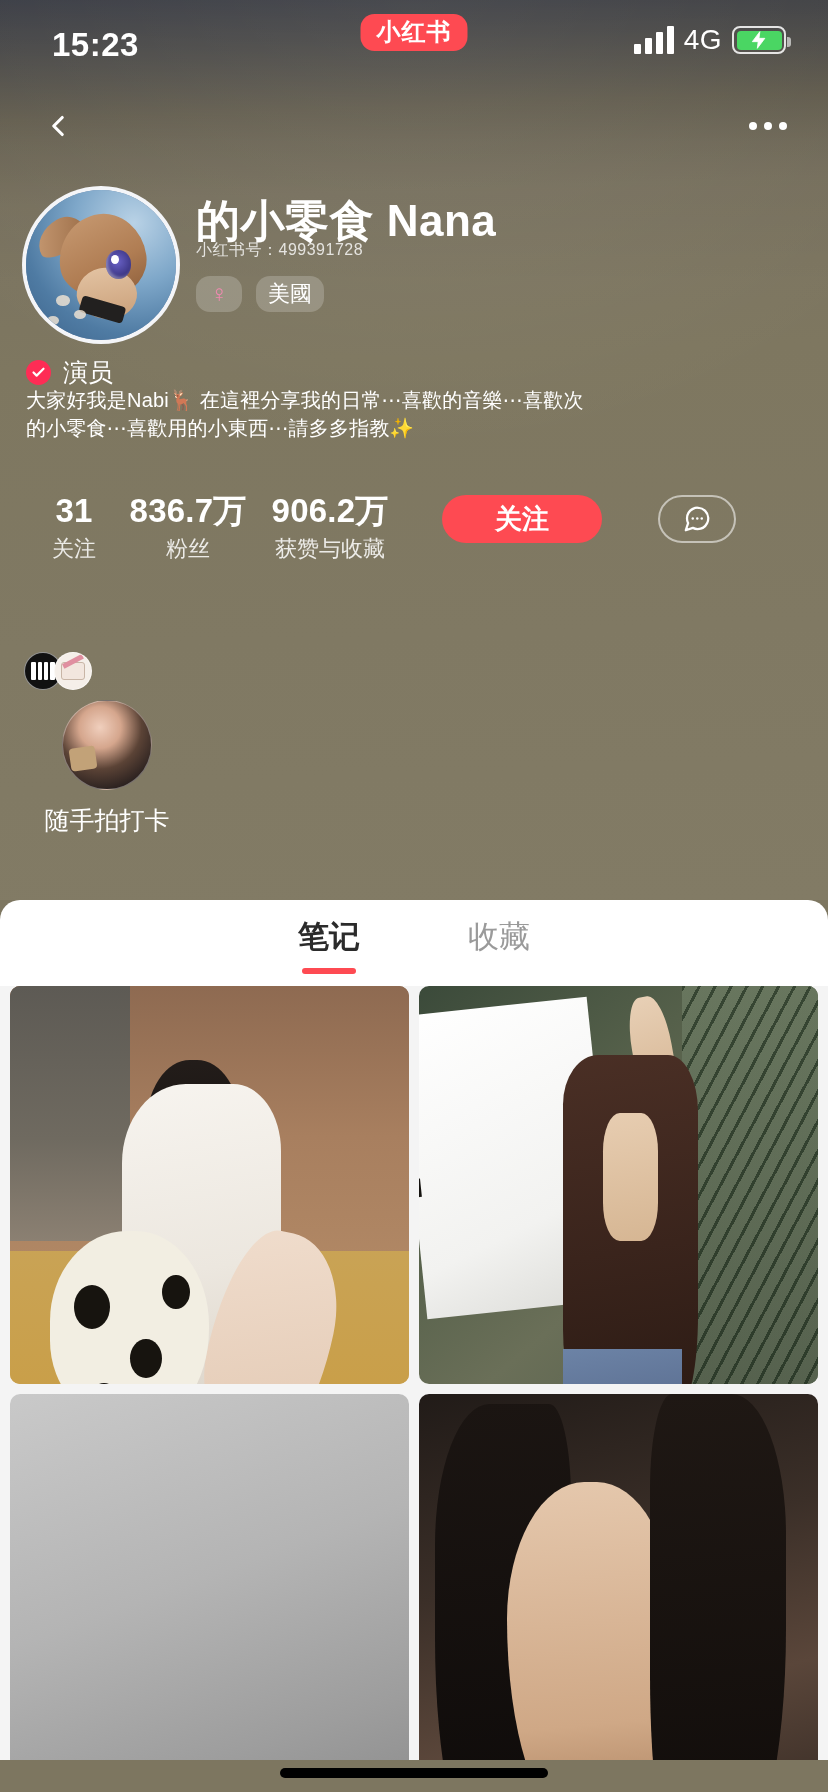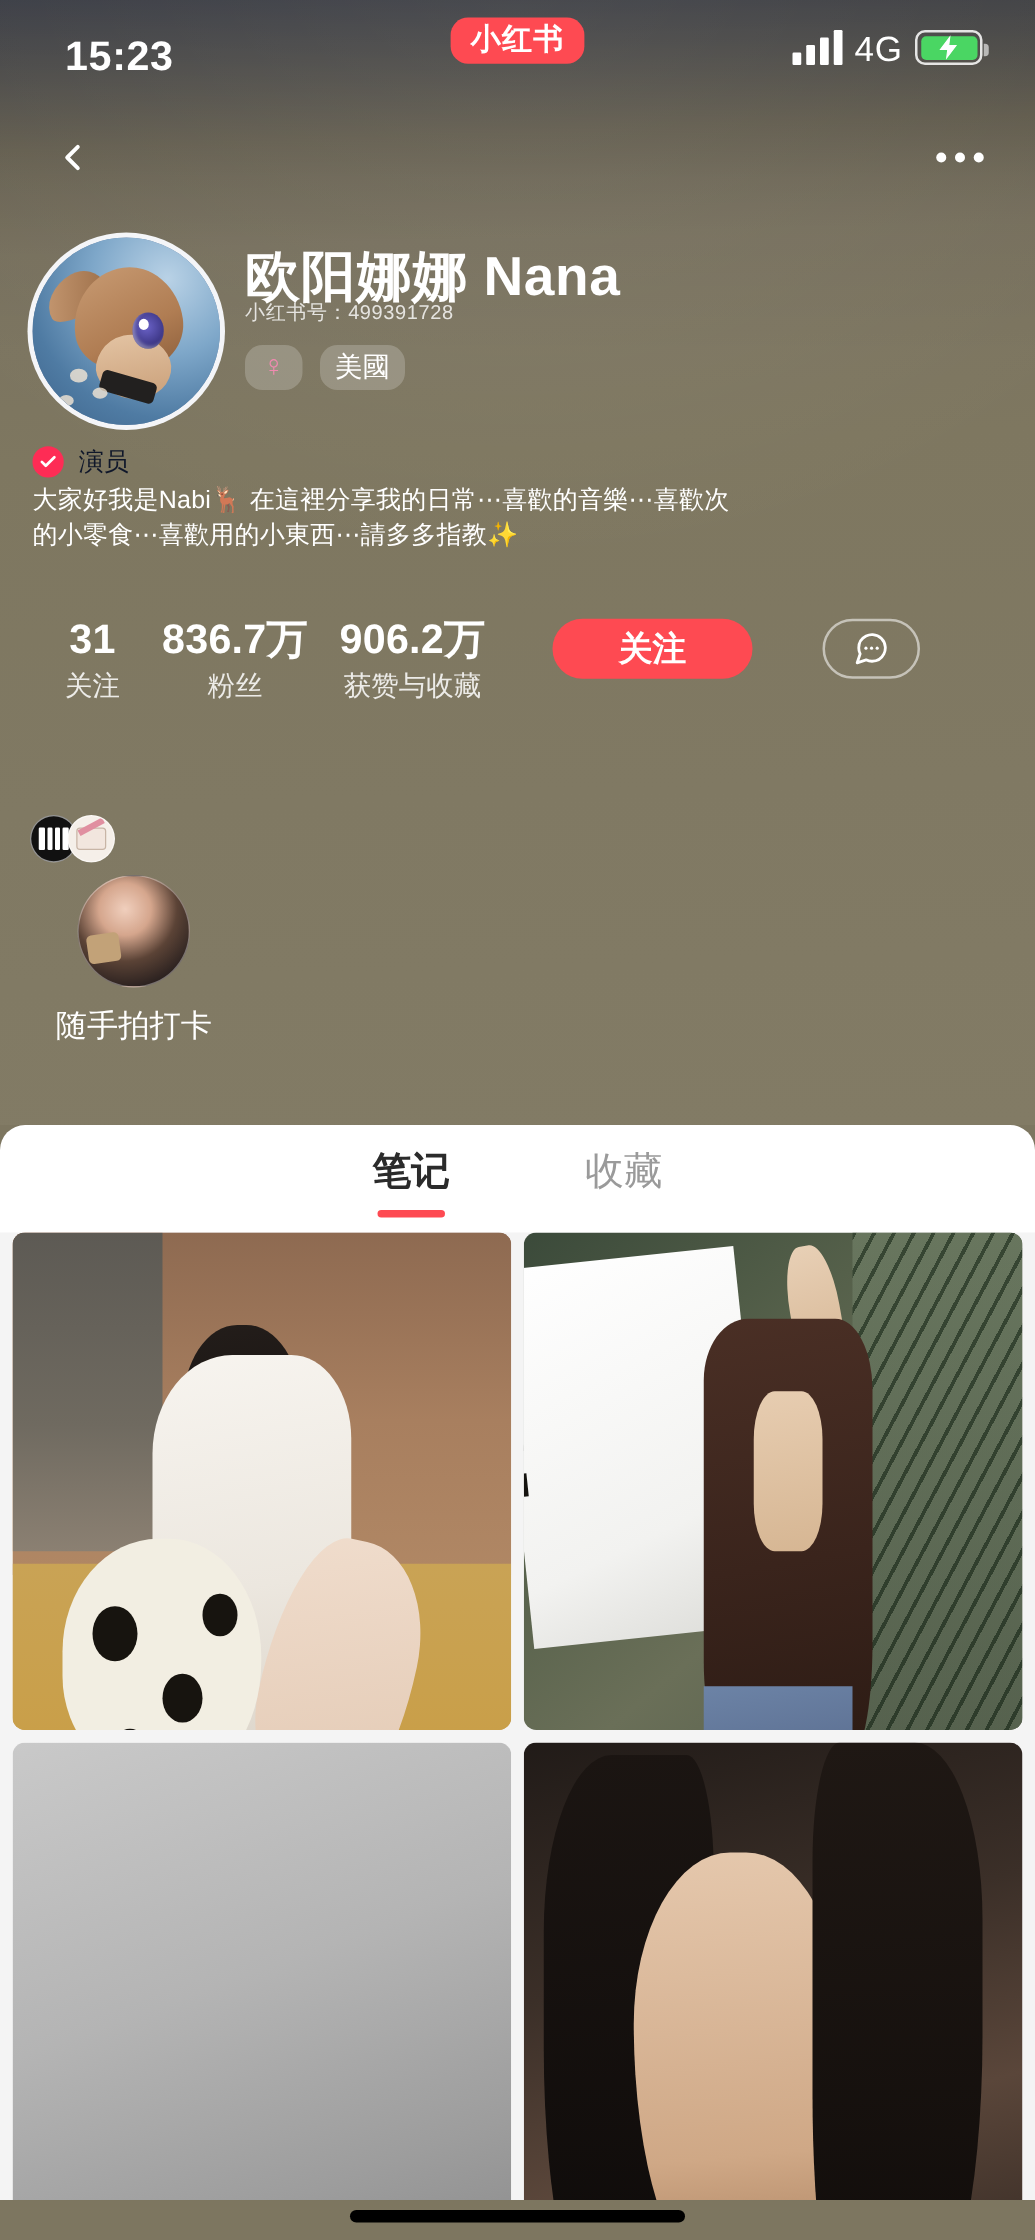--- a/index.html
+++ b/index.html
@@ -50,21 +50,21 @@
     border-radius: 14px;
     padding: 6px 16px 7px 16px;
     color: #fff;
     font-size: 24px; font-weight: 700;
     letter-spacing: 1px;
     line-height: 1;
     white-space: nowrap;
   }
   .status-right {
     position: absolute; right: 42px; top: 24px;
-    display: flex; gap: 10px;
+    display: flex; align-items: center; gap: 10px;
   }
   .signal { display: flex; align-items: flex-end; gap: 4px; height: 28px; }
   .signal i { display:block; width: 7px; background: #fff; border-radius: 1px; }
   .signal i:nth-child(1){ height: 10px; }
   .signal i:nth-child(2){ height: 16px; }
   .signal i:nth-child(3){ height: 22px; }
   .signal i:nth-child(4){ height: 28px; }
   .net-label { font-size: 28px; font-weight: 500; color:#fff; letter-spacing:0.5px; }
   .battery {
     position: relative;
@@ -208,21 +208,21 @@
     position: absolute; left: 26px; top: 356px;
     display:flex; align-items:center; gap: 12px;
     z-index: 22;
   }
   .verified .vbadge {
     width: 25px; height: 25px; border-radius: 50%;
     background: #fe2c55;
     display:flex; align-items:center; justify-content:center;
   }
   .verified .vbadge svg { width: 15px; height: 15px; }
-  .verified .vtext { color: #0f172a; font-size: 20px; }
+  .verified .vtext { color: #ffffff; font-size: 25px; }
 
   .bio {
     position: absolute; left: 26px; top: 386px;
     width: 700px;
     color: #fff;
     font-size: 20px;
     line-height: 1.42;
     z-index: 22;
     letter-spacing: 0.2px;
   }
@@ -567,21 +567,21 @@
       <div class="deer-head"></div>
       <div class="deer-snout"></div>
       <div class="deer-eye"></div>
       <div class="deer-collar"></div>
       <div class="deer-spot" style="left:20%;top:70%;width:9%;height:7%"></div>
       <div class="deer-spot" style="left:32%;top:80%;width:8%;height:6%"></div>
       <div class="deer-spot" style="left:14%;top:84%;width:8%;height:6%"></div>
     </div>
   </div>
 
-  <div class="uname">欧阳娜娜 Nana</div>
+  <div class="uname">的小零食 Nana</div>
   <div class="uid">小红书号：499391728</div>
 
   <div class="badges">
     <div class="badge gender">
       <span class="g">♀</span>
     </div>
     <div class="badge">美國</div>
   </div>
 
   <div class="verified">

